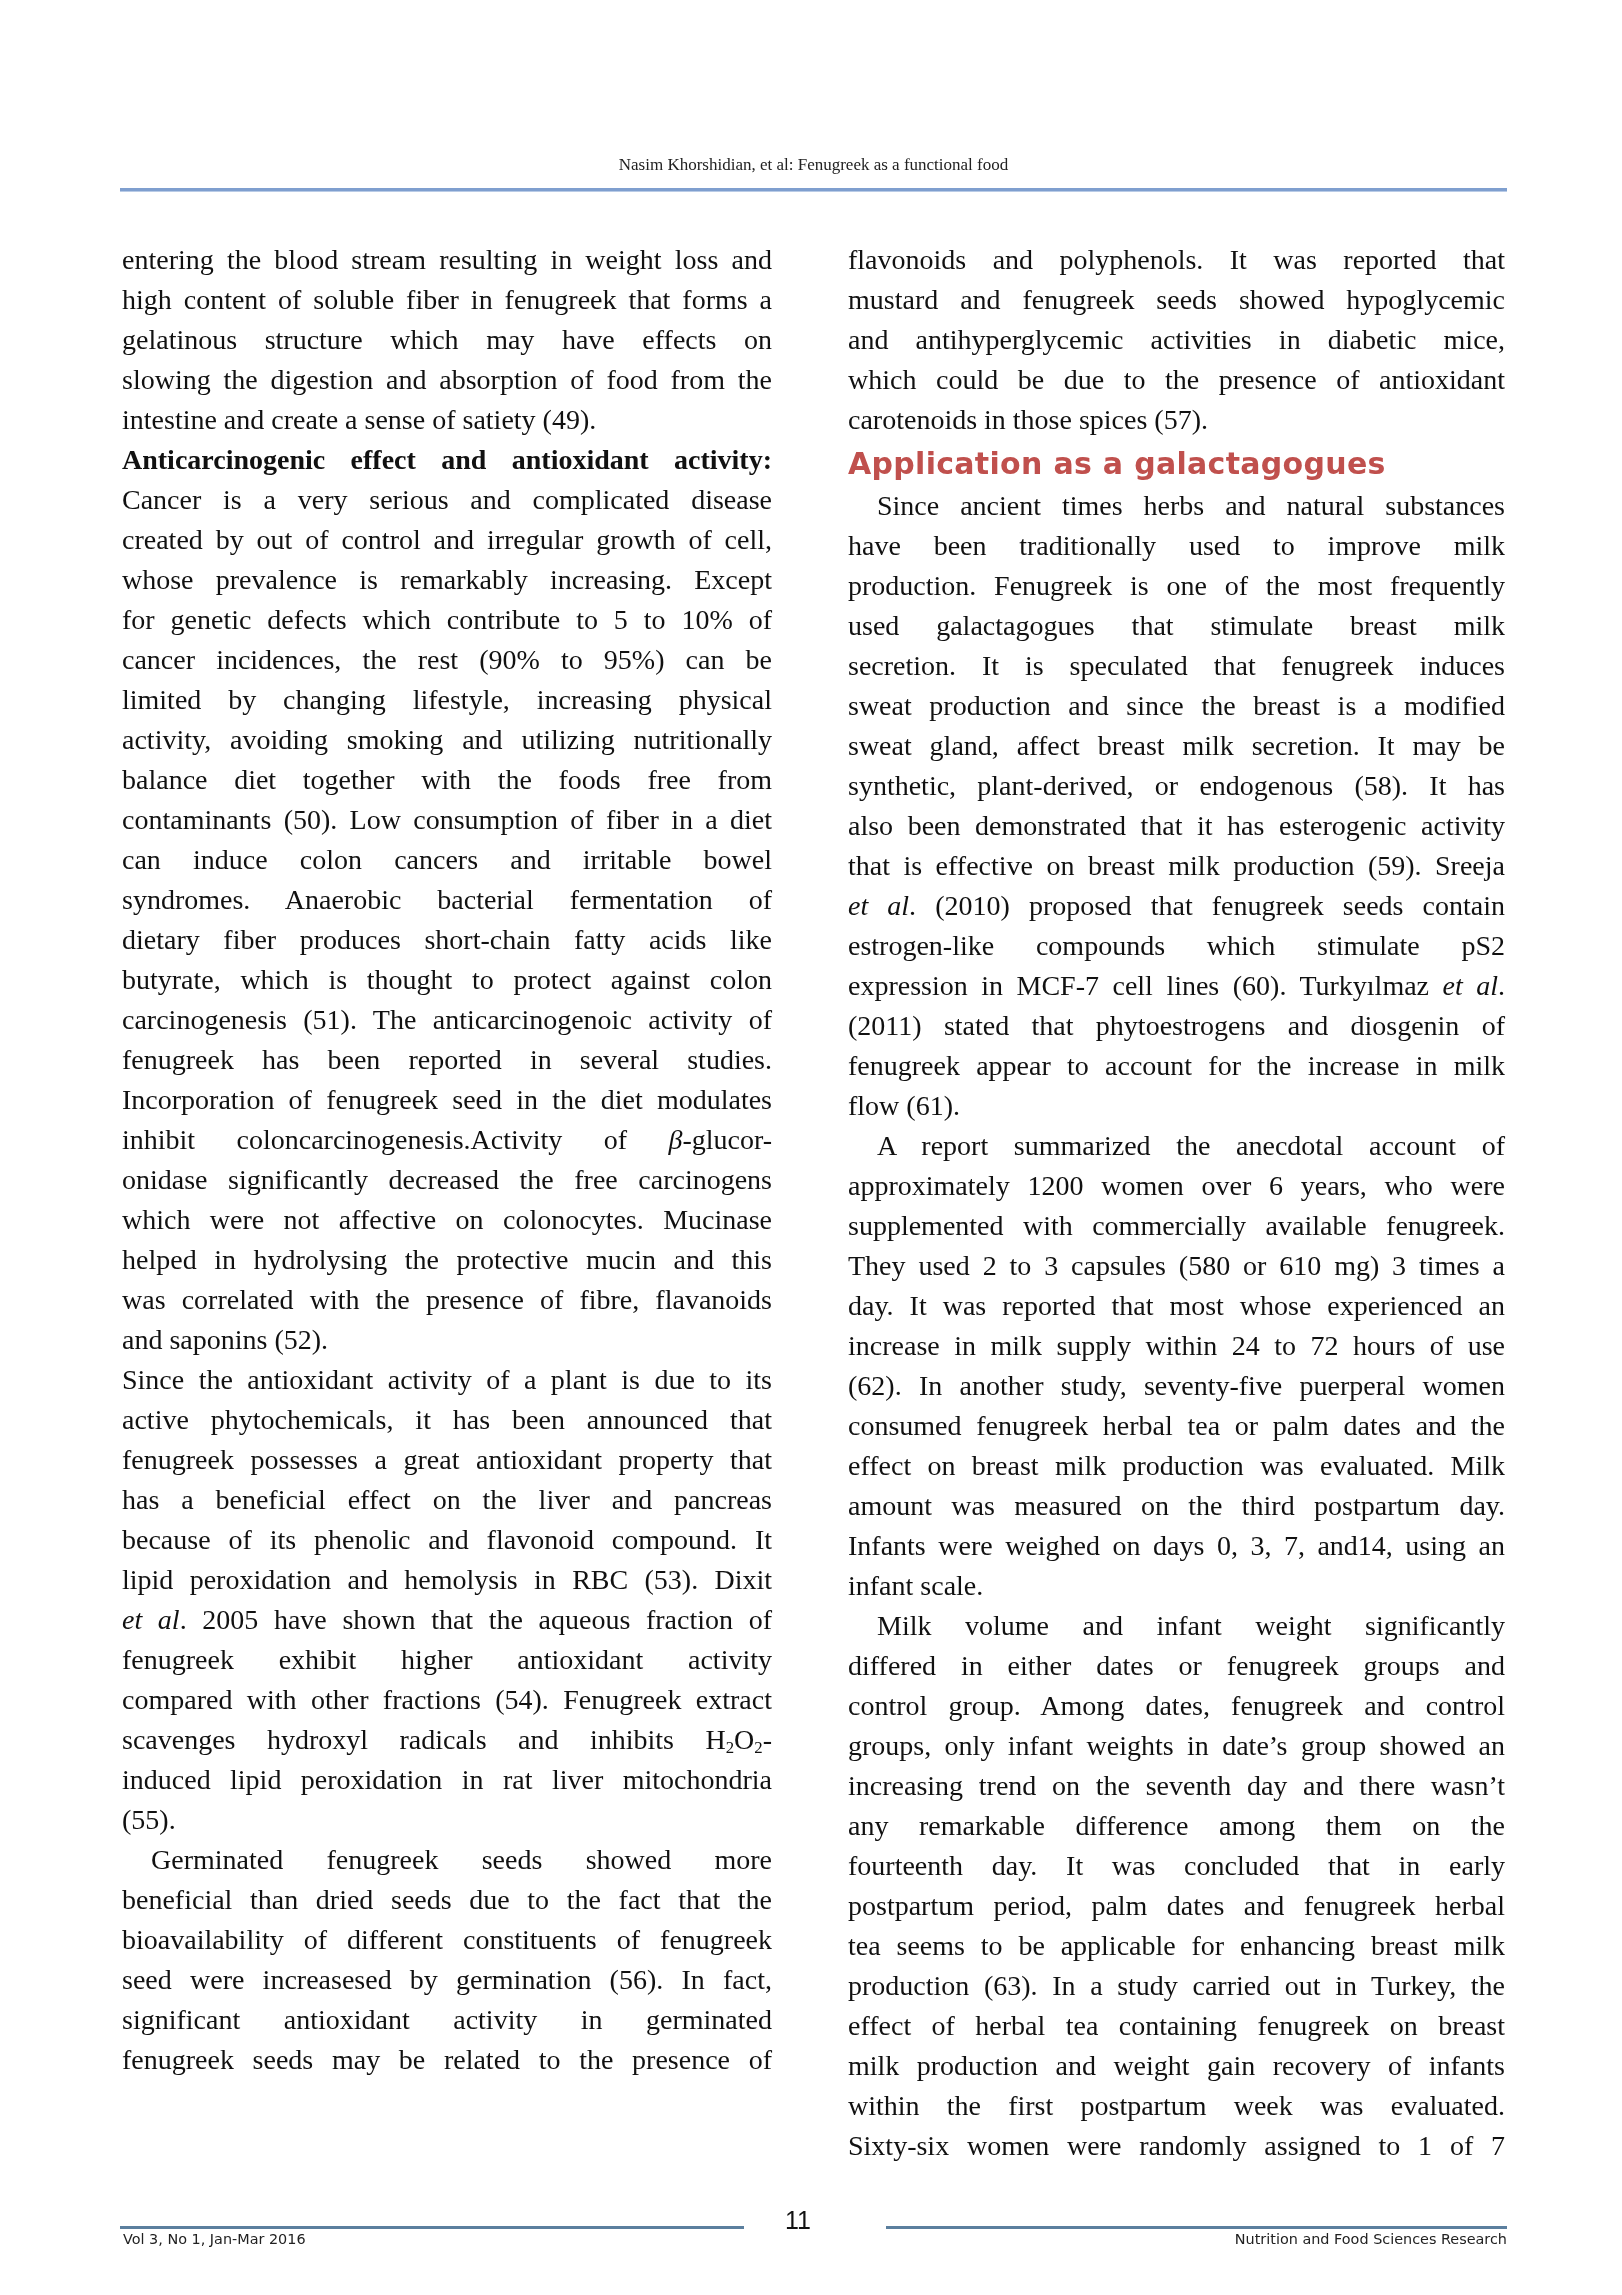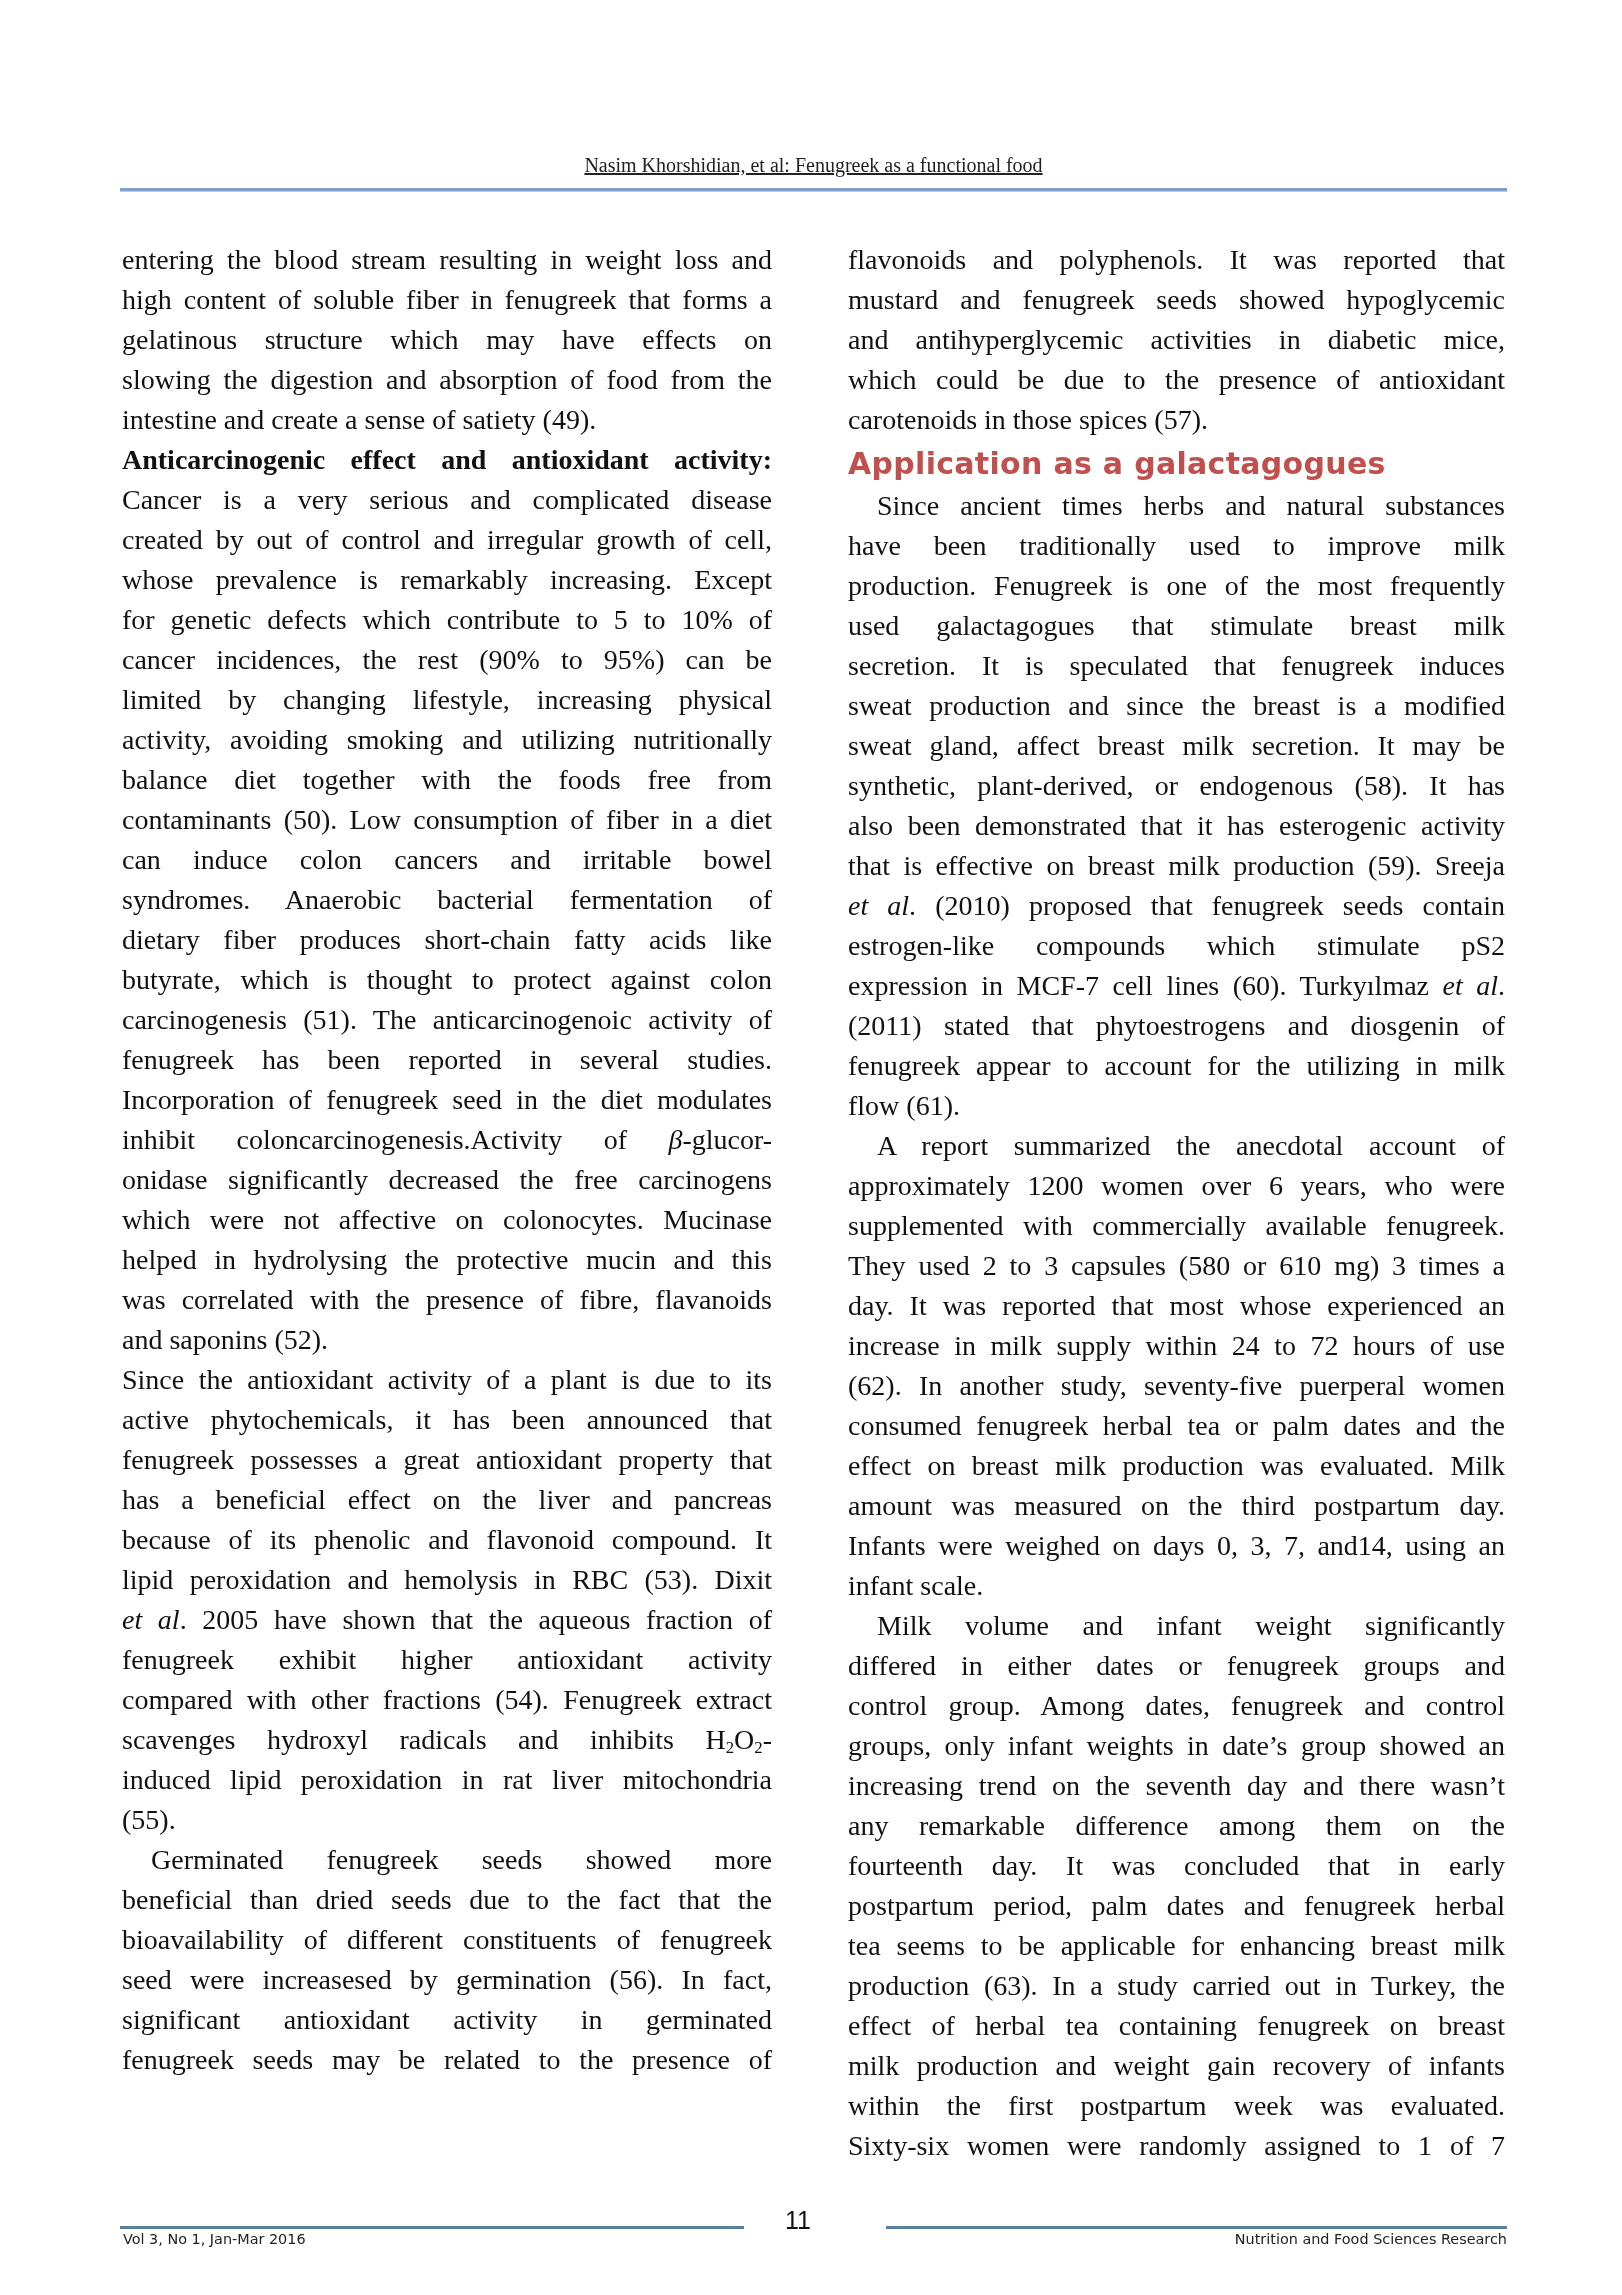--- a/index.html
+++ b/index.html
@@ -1,19 +1,19 @@
 <!DOCTYPE html>
 <html style="font-size:10.5px"><head>
 <meta charset="utf-8">
 <style>
   html, body { margin: 0; padding: 0; background: #ffffff; }
   body { width: 1622px; height: 2295px; position: relative; overflow: hidden;
          font-family: "Liberation Serif", "DejaVu Serif", serif; color: #111; }
   .running-head { position: absolute; left: 120px; width: 1387px; top: 152px;
-         text-align: center; font-size: 20px; line-height: 26px; color: #222; text-decoration: underline; }
+         text-align: center; font-size: 17px; line-height: 26px; color: #222; }
   .head-rule { position: absolute; left: 120px; width: 1387px; top: 188px; height: 2.6px;
          background: #7f9fcf; border-bottom: 0.7px solid #b9cbe6; }
   .col { position: absolute; top: 224px; margin-top: 16px; }
   .col.left { left: 122px; width: 650px; }
   .col.right { left: 848px; width: 657px; }
   .ln { display: block; height: 40px; line-height: 40px; font-size: 28px;
         white-space: nowrap; text-align: justify; text-align-last: justify; }
   .ln.last { text-align-last: left; }
   .ln.indent { padding-left: 29px; }
   .ln.bold { font-weight: bold; }
@@ -101,21 +101,21 @@
   <span class="ln">secretion. It is speculated that fenugreek induces</span>
   <span class="ln">sweat production and since the breast is a modified</span>
   <span class="ln">sweat gland, affect breast milk secretion. It may be</span>
   <span class="ln">synthetic, plant-derived, or endogenous (58). It has</span>
   <span class="ln">also been demonstrated that it has esterogenic activity</span>
   <span class="ln">that is effective on breast milk production (59). Sreeja</span>
   <span class="ln"><span class="it">et al</span><span>. (2010) proposed that fenugreek seeds contain</span></span>
   <span class="ln">estrogen-like compounds which stimulate pS2</span>
   <span class="ln"><span>expression in MCF-7 cell lines (60). Turkyılmaz </span><span class="it">et al</span><span>.</span></span>
   <span class="ln">(2011) stated that phytoestrogens and diosgenin of</span>
-  <span class="ln">fenugreek appear to account for the utilizing in milk</span>
+  <span class="ln">fenugreek appear to account for the increase in milk</span>
   <span class="ln last">flow (61).</span>
   <span class="ln indent">A report summarized the anecdotal account of</span>
   <span class="ln">approximately 1200 women over 6 years, who were</span>
   <span class="ln">supplemented with commercially available fenugreek.</span>
   <span class="ln">They used 2 to 3 capsules (580 or 610 mg) 3 times a</span>
   <span class="ln">day. It was reported that most whose experienced an</span>
   <span class="ln">increase in milk supply within 24 to 72 hours of use</span>
   <span class="ln">(62). In another study, seventy-five puerperal women</span>
   <span class="ln">consumed fenugreek herbal tea or palm dates and the</span>
   <span class="ln">effect on breast milk production was evaluated. Milk</span>

